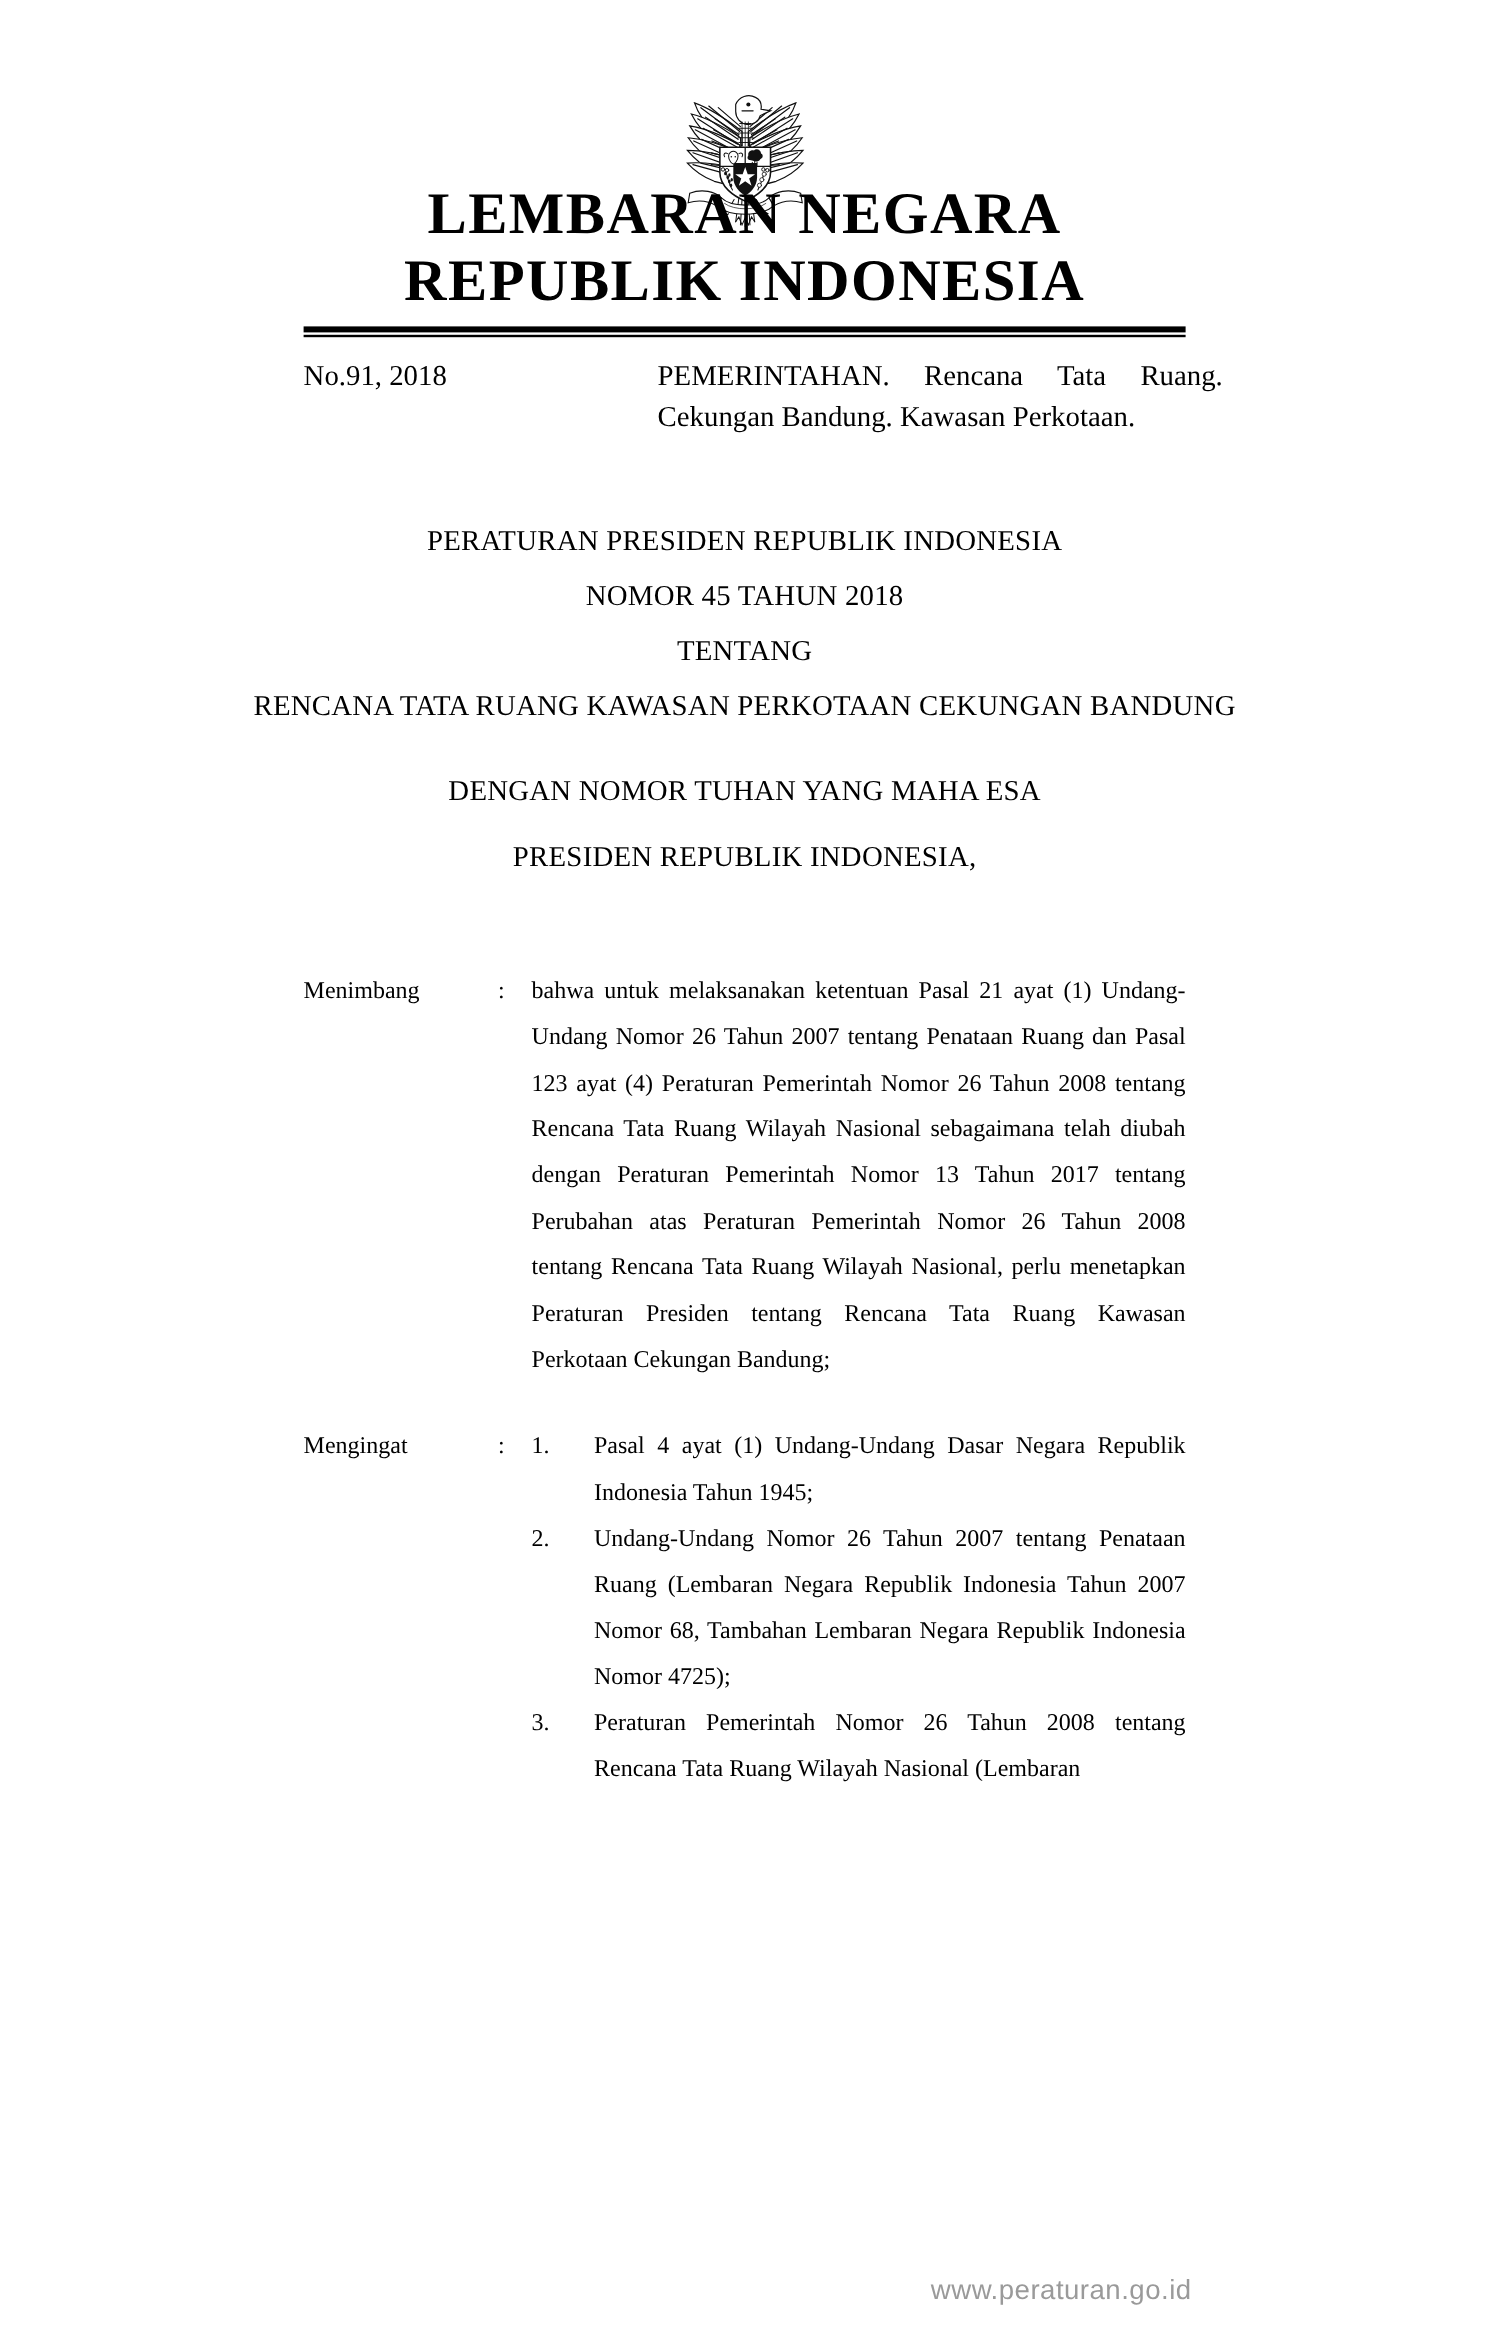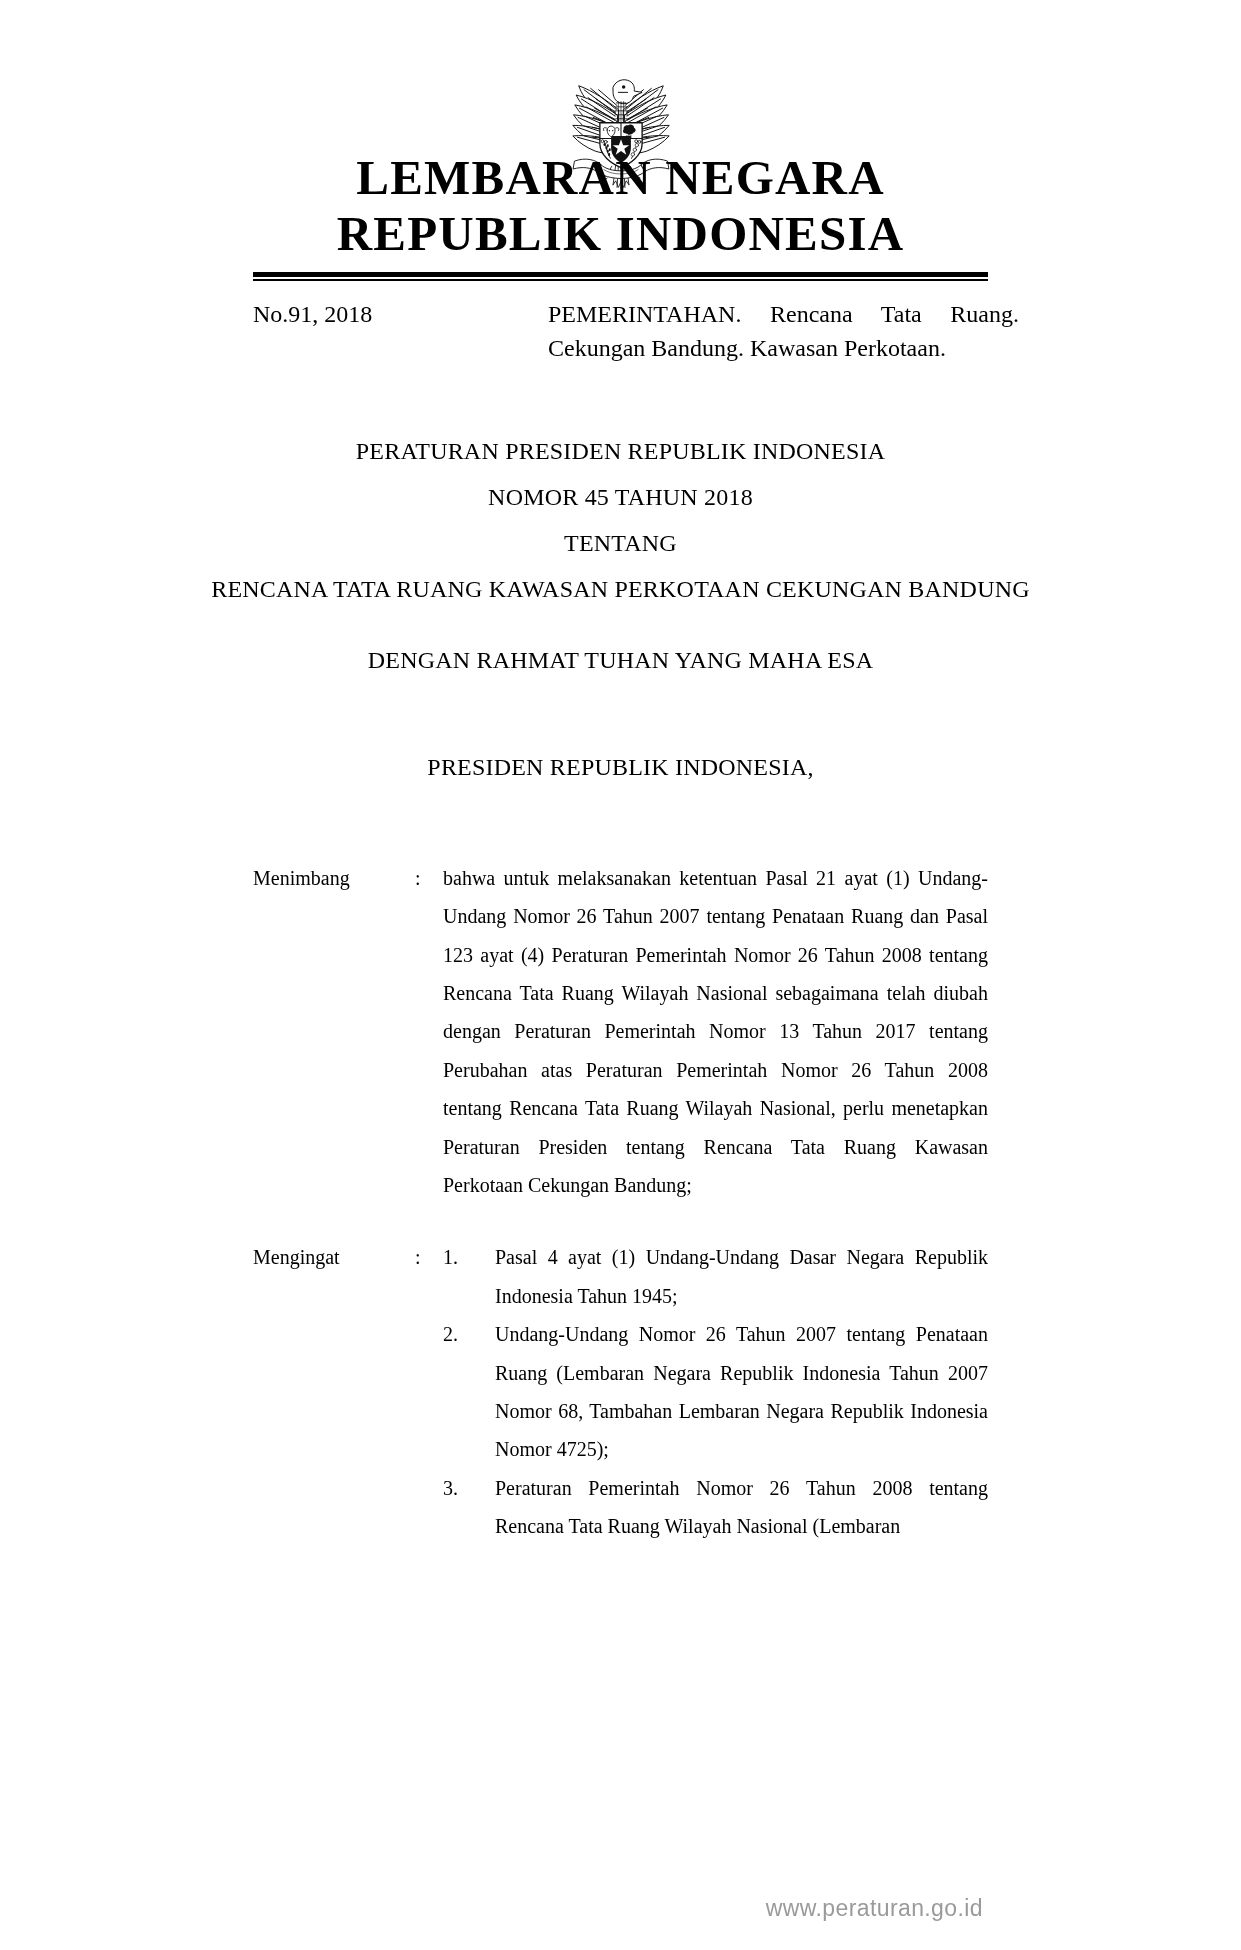--- a/index.html
+++ b/index.html
@@ -95,21 +95,21 @@
 
   .blessing {
     text-align: center;
     font-size: 24px;
     margin-top: 46px;
     letter-spacing: 0.2px;
   }
   .president-line {
     text-align: center;
     font-size: 24px;
-    margin-top: 80px;
+    margin-top: 28px;
     letter-spacing: 0.2px;
   }
 
   
   .clauses {
     padding: 0 138px 0 138px;
     margin-top: 78px;
   }
   .clause {
     display: flex;
@@ -143,21 +143,21 @@
   }
   .num-text {
     flex: 1 1 auto;
     text-align: justify;
     text-align-last: left;
   }
 
   
   .footer {
     position: absolute;
-    right: 143px;
+    right: 133px;
     bottom: 28px;
     font-family: "Liberation Sans", "DejaVu Sans", sans-serif;
     font-size: 23px;
     color: #9a9a9a;
     letter-spacing: 0.4px;
   }
 </style>
 </head>
 <body>
 
@@ -268,21 +268,21 @@
     <div class="gazette-subject">PEMERINTAHAN. Rencana Tata Ruang. Cekungan Bandung. Kawasan Perkotaan.</div>
   </div>
 
   <div class="title-block">
     <span class="tline">PERATURAN PRESIDEN REPUBLIK INDONESIA</span>
     <span class="tline">NOMOR 45 TAHUN 2018</span>
     <span class="tline">TENTANG</span>
     <span class="tline last">RENCANA TATA RUANG KAWASAN PERKOTAAN CEKUNGAN BANDUNG</span>
   </div>
 
-  <div class="blessing">DENGAN RAHMAT TUHAN YANG MAHA ESA</div>
+  <div class="blessing">DENGAN NOMOR TUHAN YANG MAHA ESA</div>
 
   <div class="president-line">PRESIDEN REPUBLIK INDONESIA,</div>
 
   <div class="clauses">
 
     <div class="clause">
       <div class="clause-label">Menimbang</div>
       <div class="clause-colon">:</div>
       <div class="clause-body">bahwa untuk melaksanakan ketentuan Pasal 21 ayat (1) Undang-Undang Nomor 26 Tahun 2007 tentang Penataan Ruang dan Pasal 123 ayat (4) Peraturan Pemerintah Nomor 26 Tahun 2008 tentang Rencana Tata Ruang Wilayah Nasional sebagaimana telah diubah dengan Peraturan Pemerintah Nomor 13 Tahun 2017 tentang Perubahan atas Peraturan Pemerintah Nomor 26 Tahun 2008 tentang Rencana Tata Ruang Wilayah Nasional, perlu menetapkan Peraturan Presiden tentang Rencana Tata Ruang Kawasan Perkotaan Cekungan Bandung;</div>
     </div>

